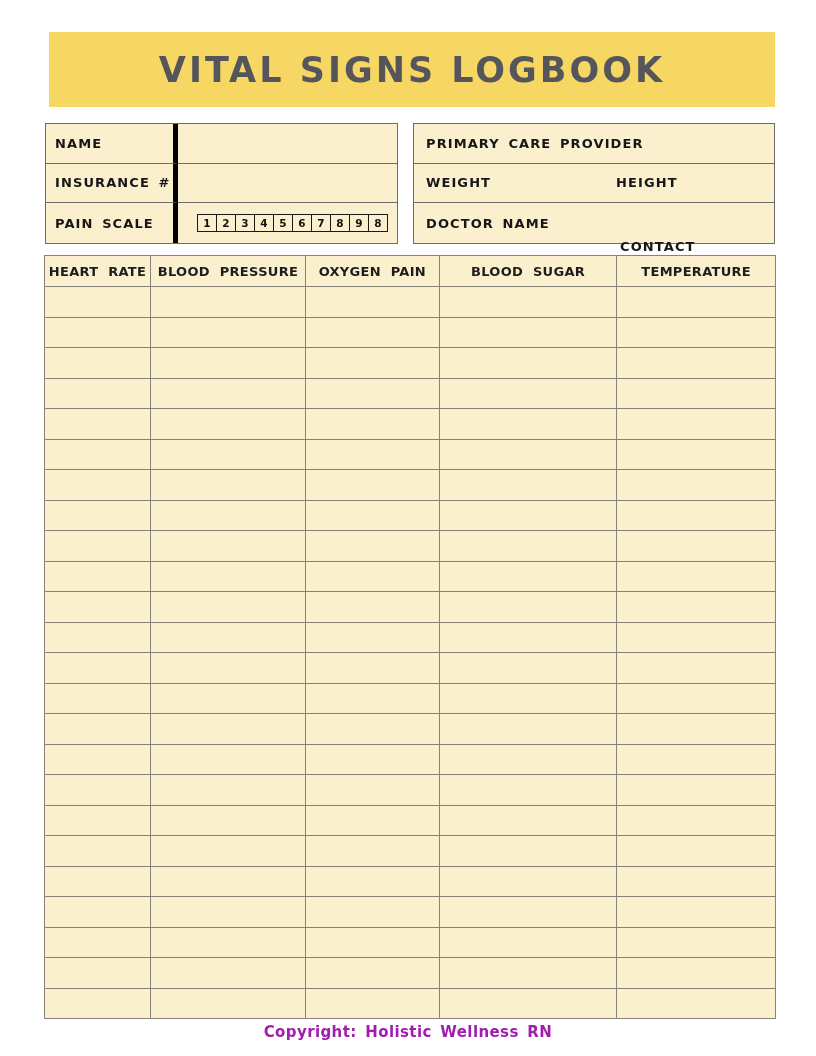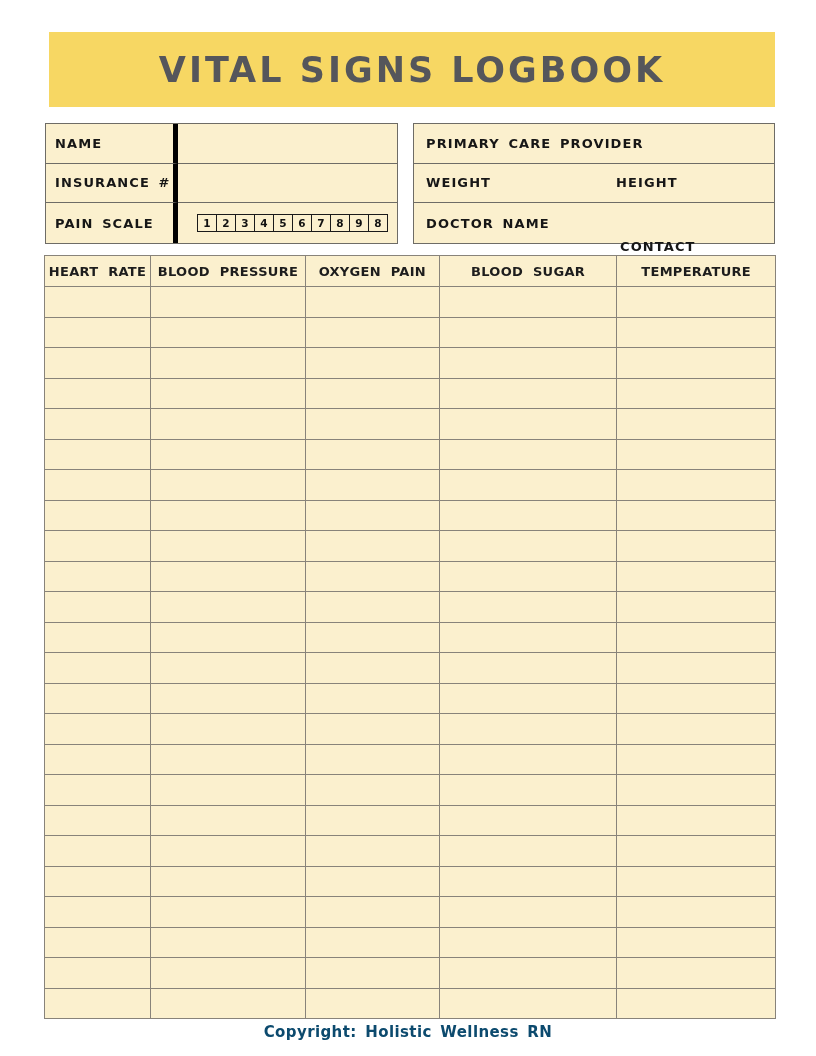--- a/index.html
+++ b/index.html
@@ -132,21 +132,21 @@
   .copyright {
     position: absolute;
     left: 0;
     top: 1023px;
     width: 100%;
     text-align: center;
     font-size: 15px;
     font-weight: 700;
     letter-spacing: 0.4px;
     word-spacing: 3px;
-    color: #0c4a6e;
+    color: #a21caf;
   }
 </style>
 </head>
 <body>
 
 <div class="page">
 
   <div class="banner">
     <span class="title-text">VITAL SIGNS LOGBOOK</span>
   </div>

